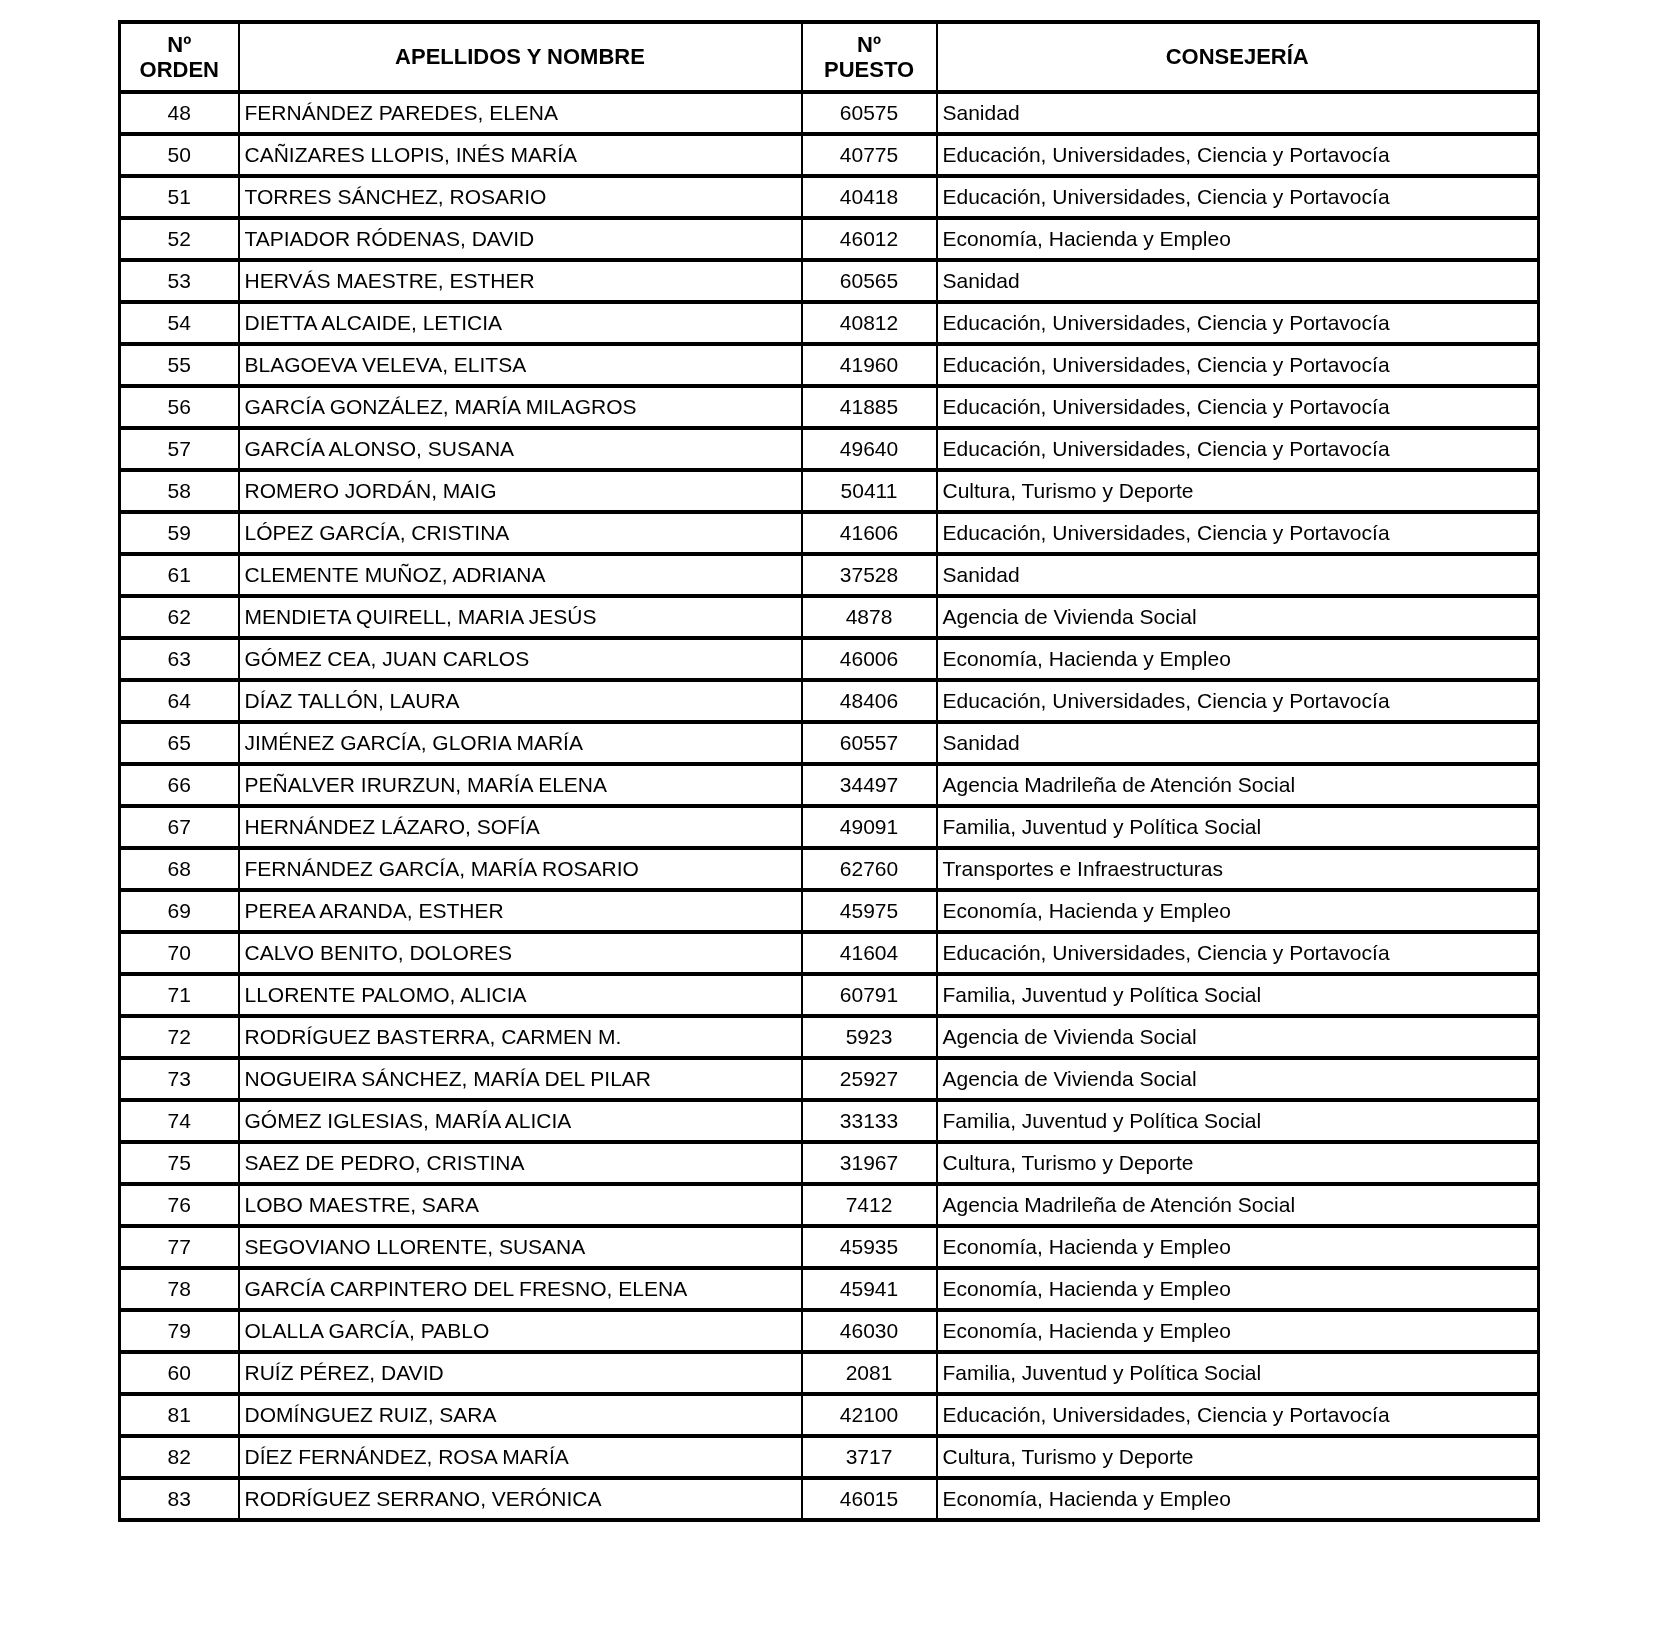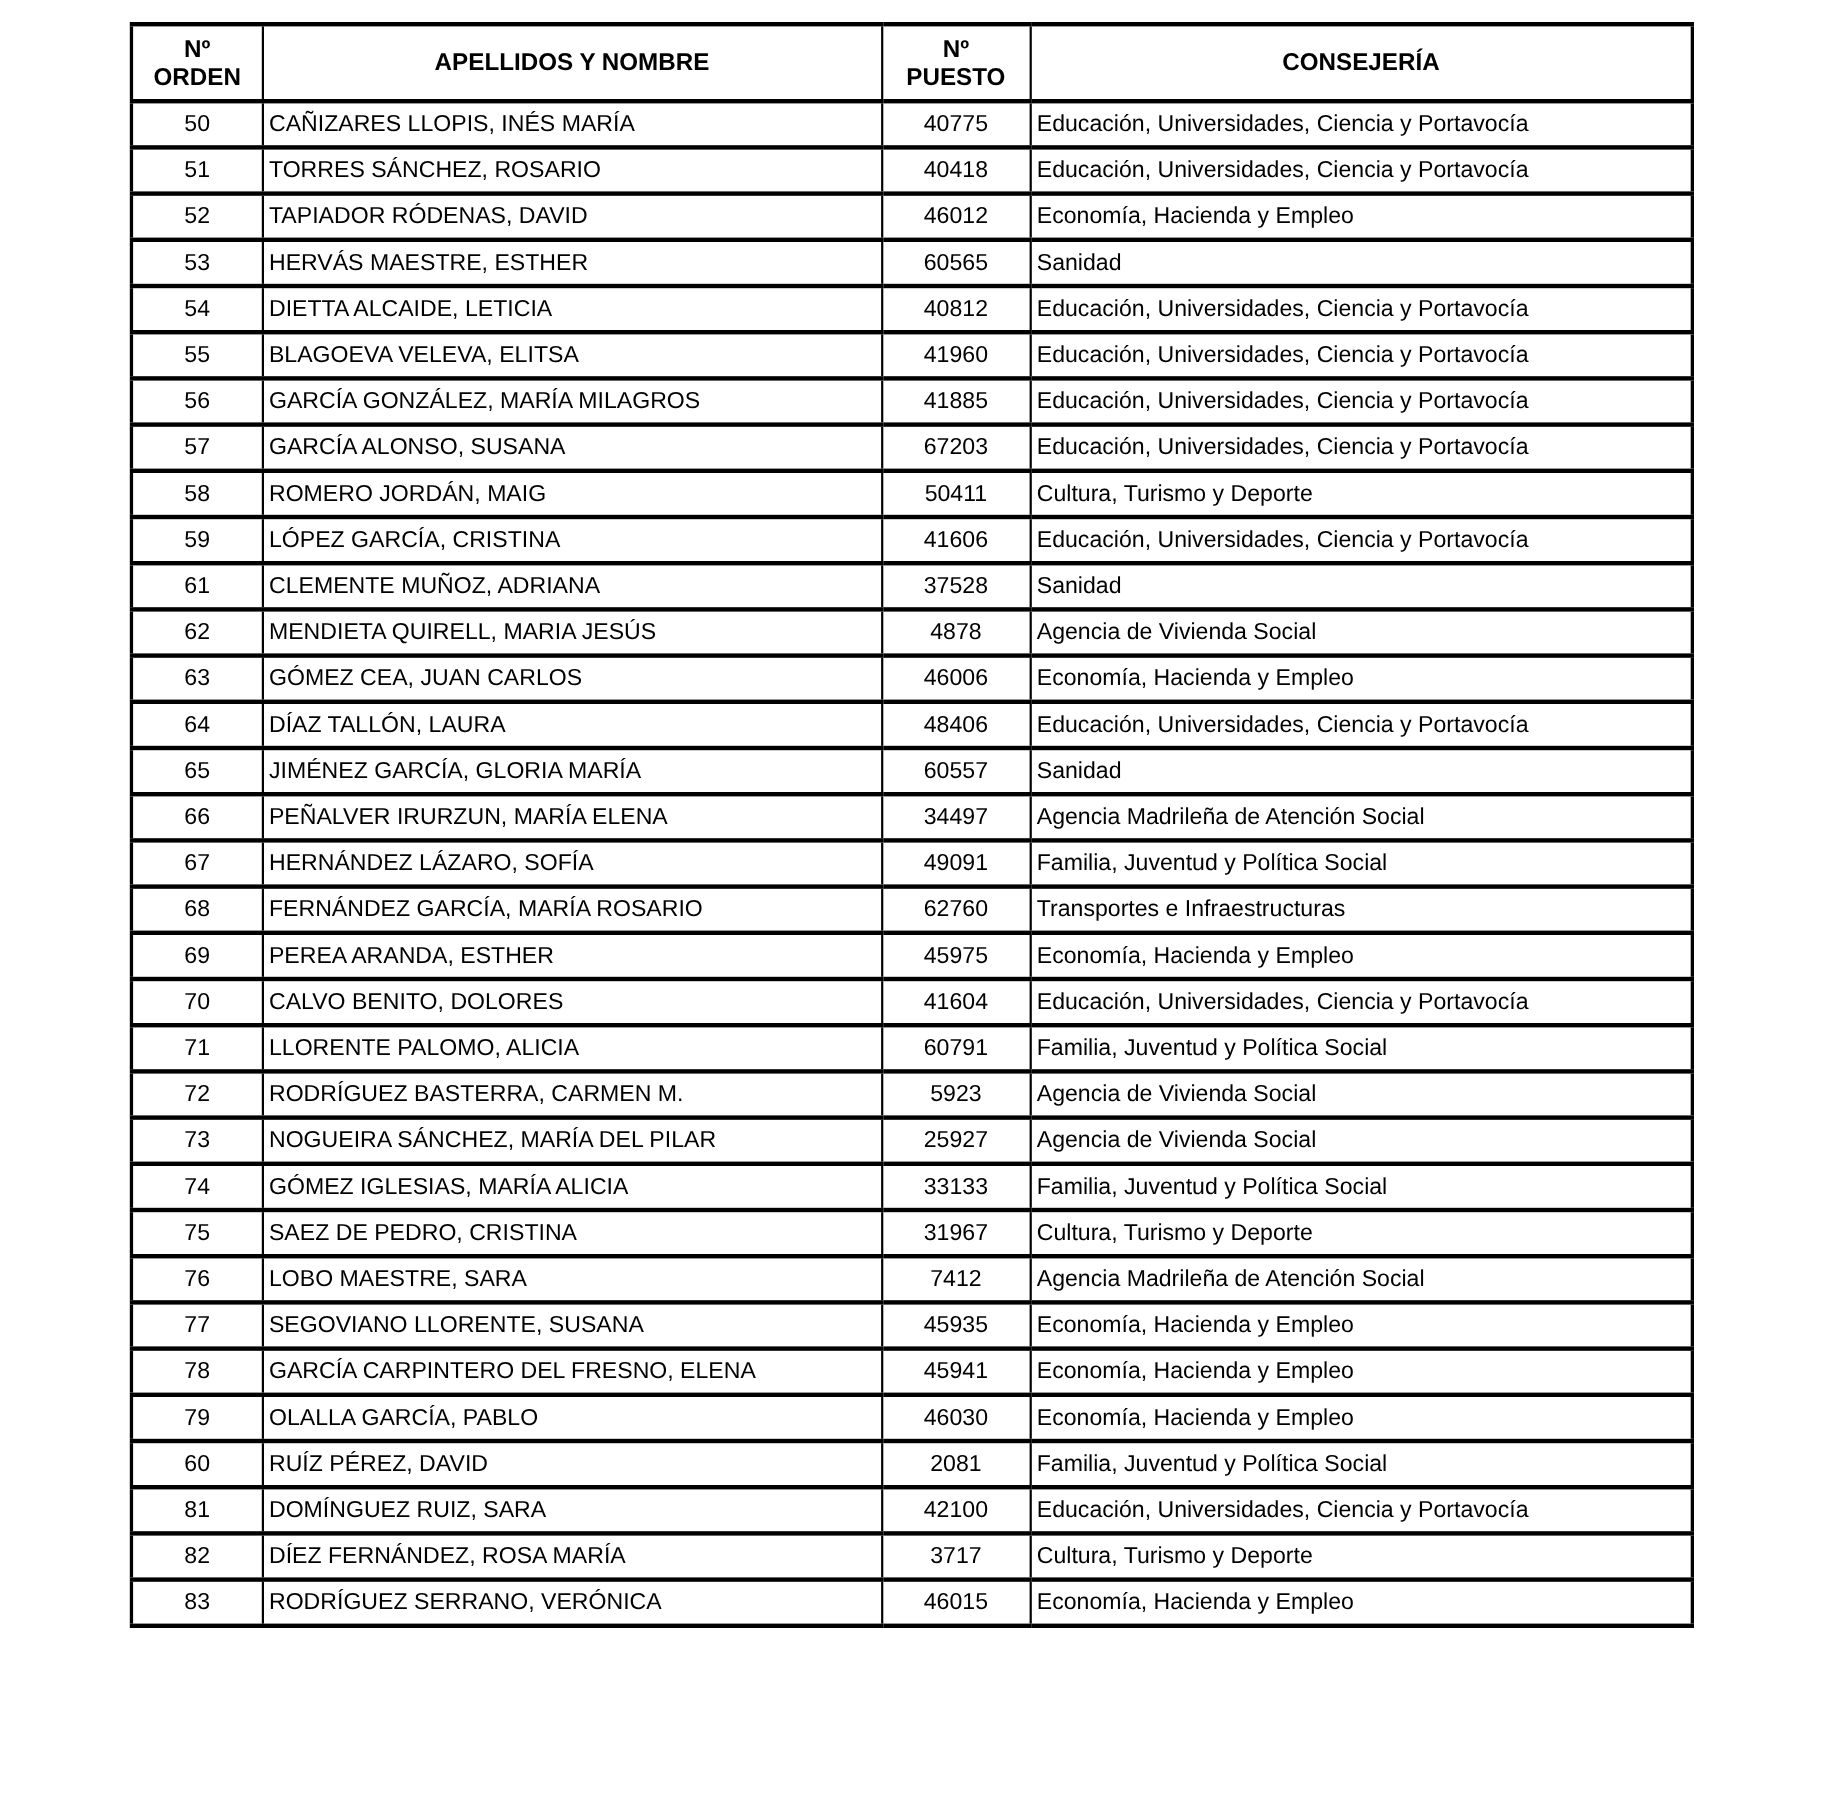--- a/index.html
+++ b/index.html
@@ -71,20 +71,26 @@
     <tr>
       <th>Nº
 ORDEN</th>
       <th>APELLIDOS Y NOMBRE</th>
       <th>Nº
 PUESTO</th>
       <th>CONSEJERÍA</th>
     </tr>
   </thead>
   <tbody>
+  <tr>
+    <td class="cell-orden">48</td>
+    <td class="cell-nombre">FERNÁNDEZ PAREDES, ELENA</td>
+    <td class="cell-puesto">60575</td>
+    <td class="cell-consejeria">Sanidad</td>
+  </tr>
 
 
   <tr>
     <td class="cell-orden">50</td>
     <td class="cell-nombre">CAÑIZARES LLOPIS, INÉS MARÍA</td>
     <td class="cell-puesto">40775</td>
     <td class="cell-consejeria">Educación, Universidades, Ciencia y Portavocía</td>
   </tr>
 
   <tr>
@@ -125,21 +131,21 @@
   <tr>
     <td class="cell-orden">56</td>
     <td class="cell-nombre">GARCÍA GONZÁLEZ, MARÍA MILAGROS</td>
     <td class="cell-puesto">41885</td>
     <td class="cell-consejeria">Educación, Universidades, Ciencia y Portavocía</td>
   </tr>
 
   <tr>
     <td class="cell-orden">57</td>
     <td class="cell-nombre">GARCÍA ALONSO, SUSANA</td>
-    <td class="cell-puesto">67203</td>
+    <td class="cell-puesto">49640</td>
     <td class="cell-consejeria">Educación, Universidades, Ciencia y Portavocía</td>
   </tr>
 
   <tr>
     <td class="cell-orden">58</td>
     <td class="cell-nombre">ROMERO JORDÁN, MAIG</td>
     <td class="cell-puesto">50411</td>
     <td class="cell-consejeria">Cultura, Turismo y Deporte</td>
   </tr>
 

